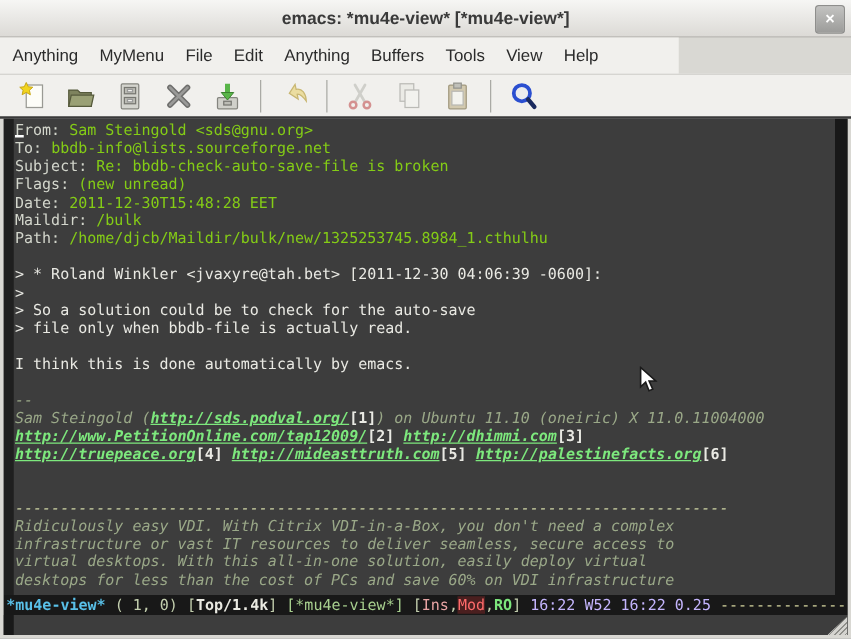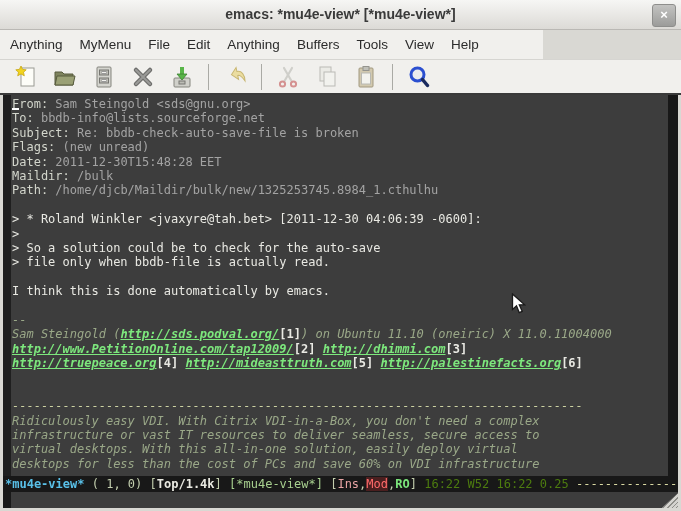--- a/index.html
+++ b/index.html
@@ -30,40 +30,40 @@
   
   .frame-body{position:absolute;left:3px;right:3px;top:95px;bottom:3px;background:#3d3d3d;}
   .textarea{position:absolute;left:0;right:0;top:0;height:381px;background:#3d3d3d;overflow:hidden;}
   .fringe-left{position:absolute;left:0;top:0;width:8px;height:100%;background:#1f1f1f;}
   .scrollbar-right{position:absolute;right:0;top:0;width:10px;height:100%;background:#181818;}
 
   .lines{position:absolute;left:9px;top:2px;font-family:"DejaVu Sans Mono",monospace;
     font-size:12px;color:#e9e9e3;}
   .line{white-space:pre;height:14.4px;line-height:14.4px;}
   .hl{color:#d3d6cc;}
-  .hv{color:#a3a3a3;}
+  .hv{color:#84cc16;}
   .qt{color:#e9e9e3;}
   .it{font-style:italic;color:#9aa888;}
   .lnk{color:#7de87d;font-weight:bold;text-decoration:underline;font-style:italic;}
   .fn{color:#e9e9e3;font-weight:bold;}
   .dashsep{color:#ccd2a3;font-style:italic;}
   .text-cursor{position:absolute;left:9px;top:13px;width:7px;height:2px;background:#ffffff;}
 
   
   .modeline{position:absolute;left:0;right:0;top:381px;height:16px;background:#181818;
     font-family:"DejaVu Sans Mono",monospace;font-size:12px;line-height:16px;white-space:pre;
     padding-left:2px;box-sizing:border-box;overflow:hidden;}
   .ml-buffer{color:#59c0e8;font-weight:bold;}
   .ml-plain{color:#c3cfae;}
   .ml-scroll{color:#eaeae2;font-weight:bold;margin-top:48px;}
   .ml-buffer2{color:#a8d08f;}
   .ml-ins{color:#e8a4a4;}
   .ml-mod{color:#ff6b6b;background:#4a1f1f;}
   .ml-ro{color:#7ce77c;font-weight:bold;}
-  .ml-time{color:#4d7c0f;}
+  .ml-time{color:#c4b5fd;}
   .ml-dashes{color:#d9d9a2;}
 
   
   .echo{position:absolute;left:0;right:0;top:397px;height:16px;background:#3d3d3d;}
   .echo-fringe{position:absolute;left:0;top:0;width:8px;height:100%;background:#191919;}
   .resize-grip{position:absolute;right:0;bottom:0;width:16px;height:15px;
     background:repeating-linear-gradient(135deg,#d4d3cf 0 2px,#8f8f8a 2px 3px);
     clip-path:polygon(100% 0,100% 100%,0 100%);}
 
   .mouse-cursor{position:absolute;left:511px;top:293px;pointer-events:none;}

